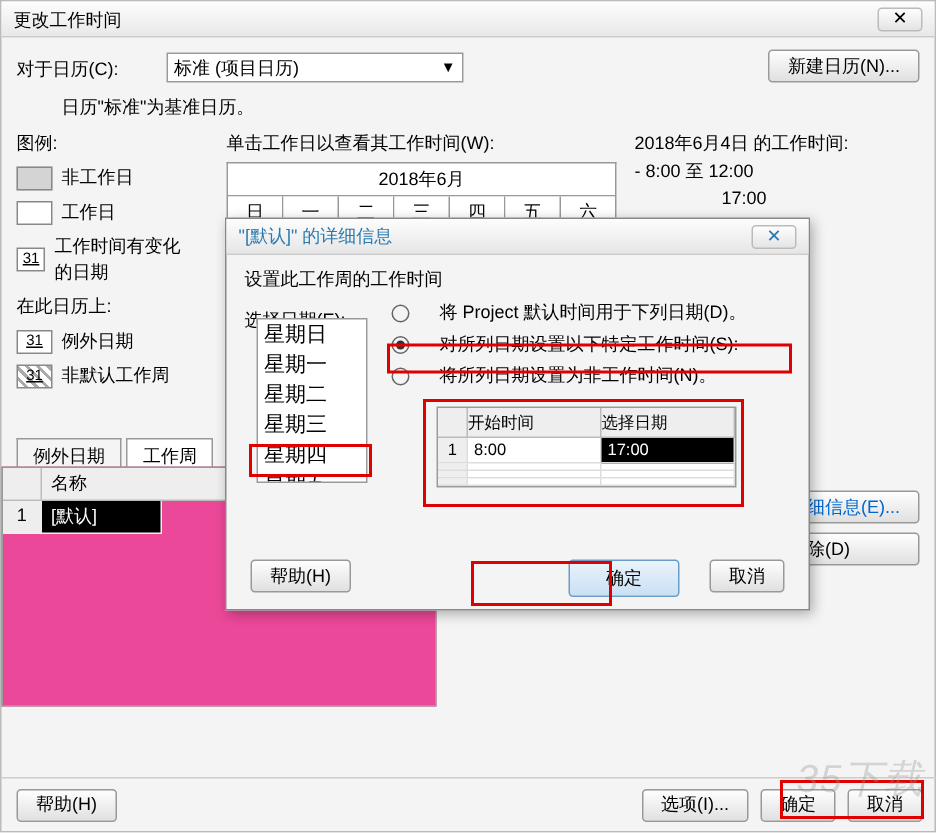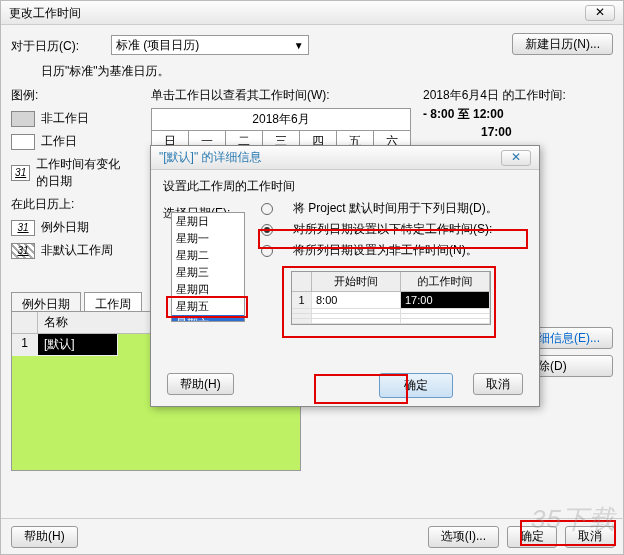--- a/index.html
+++ b/index.html
@@ -7,60 +7,60 @@
 .main-dlg{position:absolute;left:0;top:0;width:624px;height:555px;background:#f4f4f4;border:1px solid #bbb;}
 .main-title{height:24px;line-height:24px;padding:0 8px;background:linear-gradient(#fdfdfd,#e8e8e8);border-bottom:1px solid #ccc;display:flex;justify-content:space-between;align-items:center;}
 .close-x{width:30px;height:16px;border:1px solid #bbb;border-radius:3px;text-align:center;line-height:13px;background:linear-gradient(#fefefe,#e4e4e4);cursor:pointer;}
 .row1{display:flex;align-items:flex-end;padding:8px 10px;gap:8px;}
 .select1{flex:1;max-width:230px;height:20px;border:1px solid #999;background:#fff;padding:0 4px;display:flex;align-items:center;justify-content:space-between;margin-left:24px;}
 .dd{font-size:10px;}
 .btn{height:22px;padding:0 12px;border:1px solid #999;border-radius:3px;background:linear-gradient(#fefefe,#e0e0e0);cursor:pointer;display:inline-flex;align-items:center;}
 .legend-area{position:absolute;left:10px;top:86px;width:120px;}
 .leg-title{margin-bottom:6px;}
 .leg-row{display:flex;align-items:center;gap:6px;margin:6px 0;}
-.sq{width:24px;height:16px;border:1px solid #888;background:#fff;font-style:italic;}
+.sq{width:24px;height:16px;border:1px solid #888;background:#fff;}
 .sq.gray{background:#d4d4d4;}
 .sq.num{font-size:10px;text-align:center;line-height:14px;text-decoration:underline;}
 .sq.strike{background:repeating-linear-gradient(45deg,#fff,#fff 3px,#aaa 3px,#aaa 5px);}
 .cal-area{position:absolute;left:150px;top:86px;width:260px;}
 .cal-hint{text-align:left;margin-bottom:4px;}
 .cal-month{text-align:center;border:1px solid #999;border-bottom:none;padding:2px 0;background:#fff;}
 .cal-head{display:flex;border:1px solid #999;}
 .cal-head div{flex:1;text-align:center;border-right:1px solid #999;padding:2px 0;background:#fff;}
 .cal-head div:last-child{border-right:none;}
 .wt-panel{position:absolute;right:10px;top:86px;width:190px;}
-.wt-row{display:flex;gap:4px;align-items:flex-start;font-size:11px;margin:2px 0;font-weight:bold;}
+.wt-row{display:flex;gap:4px;align-items:flex-start;font-size:11px;margin:2px 0;}
 .tabs{position:absolute;left:10px;top:290px;}
 .tab{display:inline-block;border:1px solid #999;border-bottom:none;padding:3px 10px;background:#f4f4f4;position:relative;top:1px;}
 .tab.active{background:#fff;}
-.grid-box{position:absolute;left:10px;top:310px;width:290px;height:160px;border:1px solid #999;background:#bef264;}
+.grid-box{position:absolute;left:0;top:310px;width:290px;height:160px;border:1px solid #999;background:#ec4899;}
 .grid-head{display:flex;background:#eee;border-bottom:1px solid #bbb;}
 .grid-head div{padding:2px 6px;border-right:1px solid #bbb;}
 .grid-row{display:flex;}
 .grid-row div{padding:2px 6px;border-right:1px solid #eee;border-bottom:1px solid #eee;}
 .sel-cell{background:#000;color:#fff;}
 .right-btns{position:absolute;right:10px;top:326px;display:flex;flex-direction:column;gap:6px;}
 .blue-btn{color:#0066cc;}
 .bottom-bar{position:absolute;left:0;bottom:0;width:624px;height:36px;border-top:1px solid #ccc;display:flex;align-items:center;padding:0 10px;gap:8px;}
 .bottom-bar .sp{flex:1;}
 .red-box{border:2px solid #e00000;position:absolute;pointer-events:none;}
 
 .modal{position:absolute;left:150px;top:145px;width:390px;height:262px;background:#f4f4f4;border:1px solid #888;box-shadow:2px 2px 8px rgba(0,0,0,.3);}
 .m-title{height:24px;background:linear-gradient(#fdfdfd,#e6e6e6);border-bottom:1px solid #ccc;display:flex;justify-content:space-between;align-items:center;padding:0 8px;color:#2a7ab0;}
 .m-body{padding:8px 12px;}
 .day-list{position:absolute;left:20px;top:66px;width:74px;height:110px;border:1px solid #999;background:#fff;overflow:hidden;}
-.day-list div{padding:1px 4px;font-size:11px;font-family:Liberation Mono, monospace;}
+.day-list div{padding:1px 4px;font-size:14px;font-family:Liberation Mono, monospace;}
 .day-sel{background:#2b6dd1;color:#fff;}
 .radios{position:absolute;left:110px;top:50px;}
 .radios label{display:flex;align-items:center;gap:20px;margin:4px 0;font-size:11px;}
 .radio{width:12px;height:12px;border:1px solid #666;border-radius:50%;display:inline-flex;align-items:center;justify-content:center;}
 .radio.on::after{content:"";width:6px;height:6px;background:#333;border-radius:50%;}
 .time-tbl{position:absolute;left:140px;top:125px;width:200px;border:1px solid #999;background:#fff;}
 .time-tbl .hd{display:flex;background:#eee;}
-.time-tbl .hd div{flex:1;text-align:center;border-right:1px solid #bbb;border-bottom:1px solid #bbb;padding:2px 0;font-size:11px;}
+.time-tbl .hd div{flex:1;border-right:1px solid #bbb;border-bottom:1px solid #bbb;padding:2px 0;font-size:11px;}
 .time-tbl .rw{display:flex;}
 .time-tbl .rw div{flex:1;padding:2px 4px;border-right:1px solid #ddd;border-bottom:1px solid #ddd;font-size:11px;}
 .time-tbl .rw.sel div:nth-child(3){background:#000;color:#fff;}
 .time-tbl .rw div:first-child{flex:0 0 20px;background:#eee;text-align:center;}
 .m-btns{position:absolute;left:0;bottom:8px;width:100%;display:flex;justify-content:space-between;padding:0 16px;}
 .m-ok{background:linear-gradient(#eaf3fb,#c9e0f4);border:1px solid #6b9bc7;padding:3px 24px;border-radius:3px;cursor:pointer;}
 .watermark{position:absolute;right:8px;bottom:18px;font-size:26px;font-weight:normal;color:rgba(150,150,150,.35);font-style:italic;letter-spacing:1px;pointer-events:none;}
 </style>
 </head>
 <body>
@@ -193,21 +193,21 @@
       </label>
     <label>
         <span class="radio"></span>
         <span>将所列日期设置为非工作时间(N)。</span>
       </label>
   </div>
   <div class="time-tbl">
     <div class="hd">
       <div style="flex:0 0 20px"></div>
       <div>开始时间</div>
-      <div>的工作时间</div>
+      <div>选择日期</div>
     </div>
     <div class="rw sel">
       <div>1</div>
       <div>8:00</div>
       <div>17:00</div>
     </div>
     <div class="rw">
         <div></div>
         <div></div>
         <div></div>

